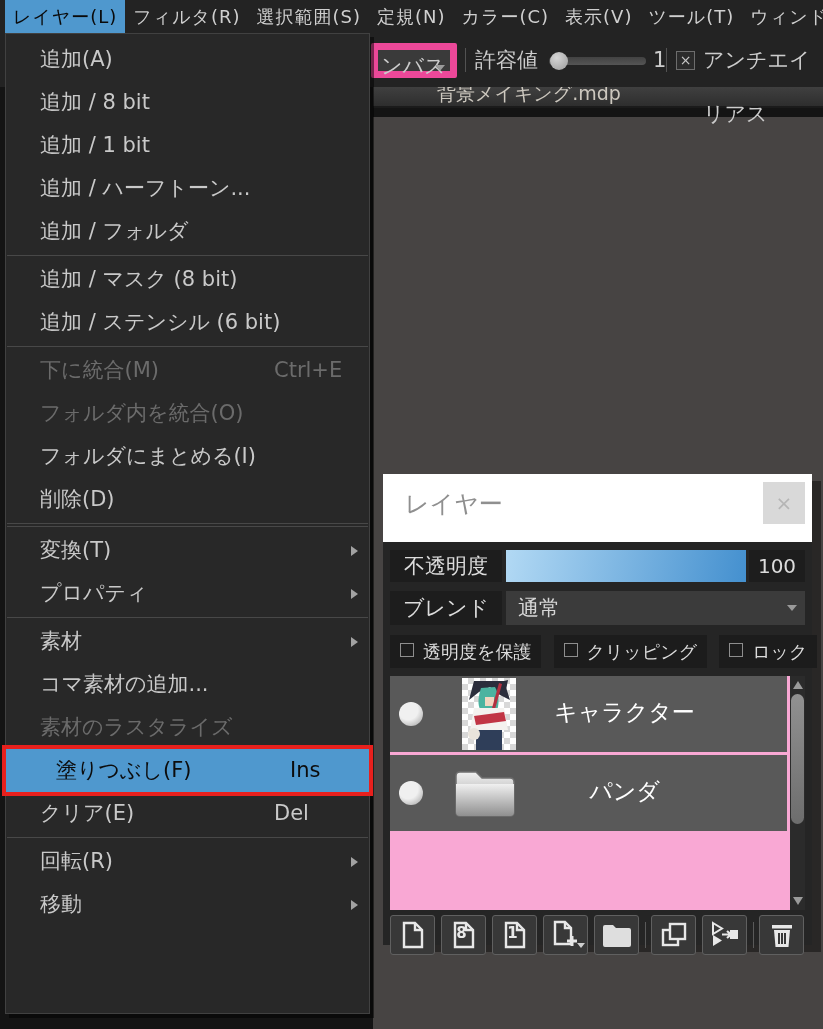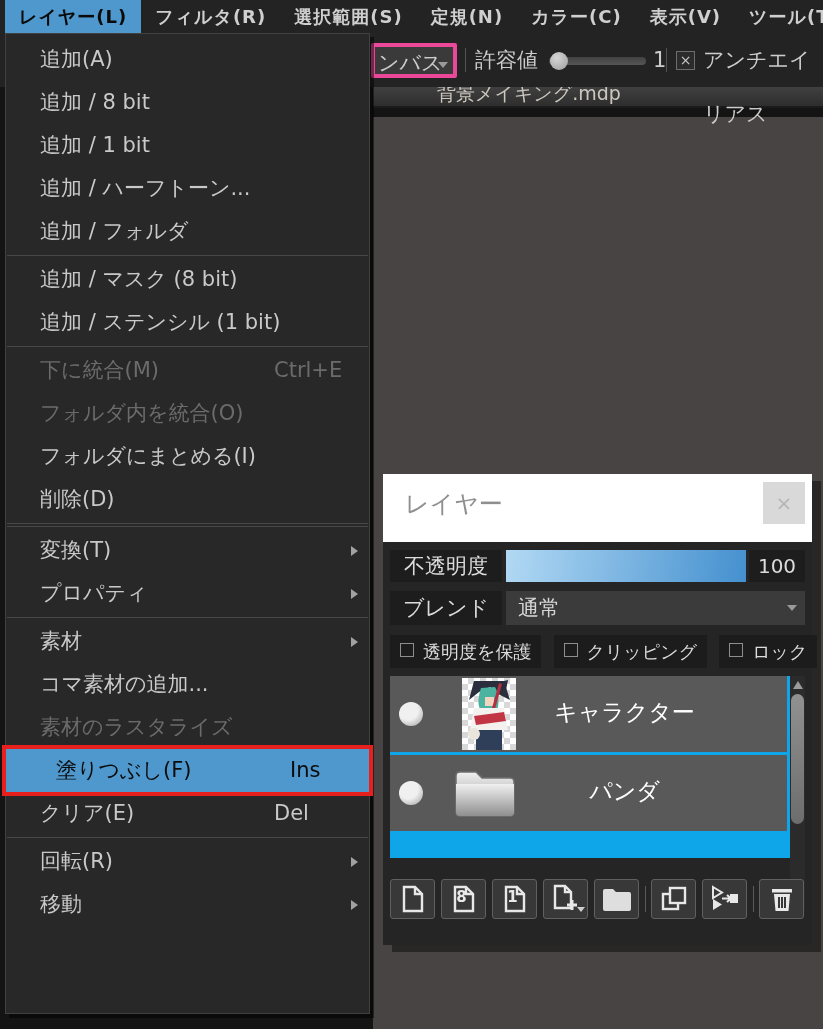--- a/index.html
+++ b/index.html
@@ -2,29 +2,29 @@
 <html><head>
 <meta charset="utf-8">
 <style>
   * { margin:0; padding:0; box-sizing:border-box; }
   html,body { width:823px; height:1029px; overflow:hidden; background:#141414;
     font-family:"DejaVu Sans","Liberation Sans",sans-serif; }
 
   
   #menubar { position:absolute; left:0; top:0; width:823px; height:33px;
     background:#232323; white-space:nowrap; padding-left:5px; z-index:5; }
-  .mb-item { display:inline-block; height:33px; line-height:33px; padding:0 14px;
-    font-size:18px; color:#cfcfcf; letter-spacing:1px;font-weight:bold; }
+  .mb-item { display:inline-block; height:33px; line-height:33px; padding:0 8px;
+    font-size:18px; color:#cfcfcf; letter-spacing:1px; }
   .mb-item.active { background:#4f98ce; color:#0a0a0a; }
 
   
   #tooloptions { position:absolute; left:0; top:33px; width:823px; height:54px;
     background:#232323; z-index:1; }
   #canvas-btn { position:absolute; left:371px; top:10px; width:86px; height:35px;
-    background:#3a3a3a; border:4px solid #ec4899; border-radius:2px;
+    background:#3a3a3a; border:7px solid #ec4899; border-radius:2px;
     color:#cccccc; font-size:21px; line-height:33px; padding-left:3px; }
   #canvas-btn .dd-arrow { right:5px; top:15px; }
   .vsep { position:absolute; width:1px; height:24px; top:15px; background:#525252; }
   .tool-label { position:absolute; top:0; height:54px; line-height:54px;
     font-size:21px; color:#cccccc; }
   #tol-track { position:absolute; left:549px; top:24px; width:97px; height:8px;
     border-radius:4px; background:linear-gradient(#424242,#555555); }
   #tol-thumb { position:absolute; left:550px; top:19px; width:18px; height:18px;
     border-radius:50%; background:radial-gradient(circle at 38% 32%, #d6d6d6, #9c9c9c); }
   #aa-check { position:absolute; left:676px; top:18px; width:19px; height:19px;
@@ -68,21 +68,21 @@
     border-top:6px solid #9a9a9a; }
   #blend-select .dd-arrow { right:8px; top:14px; }
 
   #check-row { height:33px; margin-bottom:8px; white-space:nowrap; }
   .chk-box { display:inline-block; height:33px; background:#1c1c1c; color:#dcdcdc;
     font-size:18px; line-height:33px; padding:0 10px; margin-right:7px; vertical-align:top; }
   .chk-square { display:inline-block; width:14px; height:14px; border:1px solid #8e8e8e;
     margin-right:9px; vertical-align:1px; }
 
   
-  #layer-list { position:relative; height:182px; background:#0ea5e9; margin-bottom:20px; }
+  #layer-list { position:relative; height:234px; background:#f9a8d4; margin-bottom:4px; }
   .layer-row { position:relative; width:397px; height:76px; background:#595959; margin-bottom:3px; }
   .layer-row.selected .sel-fill { position:absolute; left:40px; right:0; top:0; bottom:0; background:#4f98ce; }
   .layer-row.annotated { outline:4px solid #e8201d; z-index:2; }
   .vis-toggle { position:absolute; left:9px; top:26px; width:24px; height:24px; border-radius:50%;
     background:radial-gradient(circle at 38% 33%, #f0f0f0 0 45%, #c2c2c2 75%); }
   .thumb { position:absolute; left:72px; top:2px; width:54px; height:72px;
     background-color:#ffffff;
     background-image:linear-gradient(45deg,#d8d8d8 25%,transparent 25%,transparent 75%,#d8d8d8 75%),
                      linear-gradient(45deg,#d8d8d8 25%,transparent 25%,transparent 75%,#d8d8d8 75%);
     background-size:12px 12px; background-position:0 0,6px 6px; }
@@ -302,21 +302,21 @@
       <span class="mi-label">追加 / ハーフトーン...</span>
     </div>
   <div class="mi">
       <span class="mi-label">追加 / フォルダ</span>
     </div>
   <div class="menu-sep"></div>
   <div class="mi">
       <span class="mi-label">追加 / マスク (8 bit)</span>
     </div>
   <div class="mi">
-      <span class="mi-label">追加 / ステンシル (1 bit)</span>
+      <span class="mi-label">追加 / ステンシル (6 bit)</span>
     </div>
   <div class="menu-sep"></div>
   <div class="mi disabled">
       <span class="mi-label">下に統合(M)</span>
       <span class="mi-shortcut">Ctrl+E</span>
     </div>
   <div class="mi disabled">
       <span class="mi-label">フォルダ内を統合(O)</span>
     </div>
   <div class="mi">

